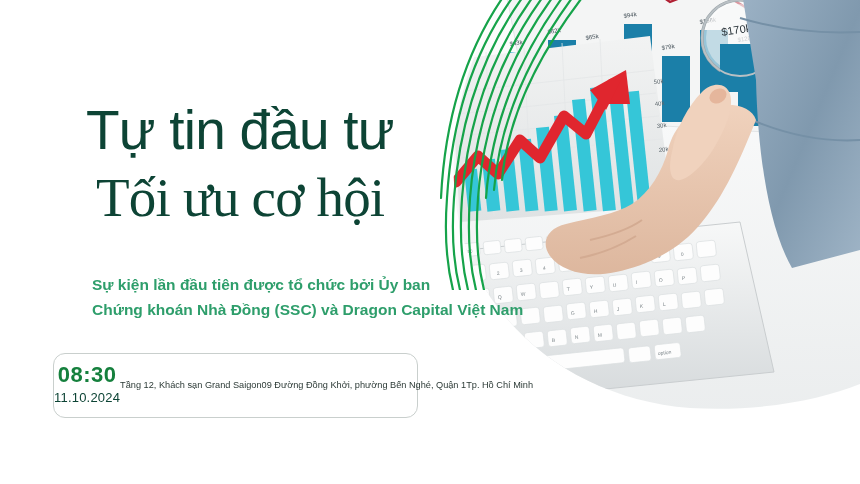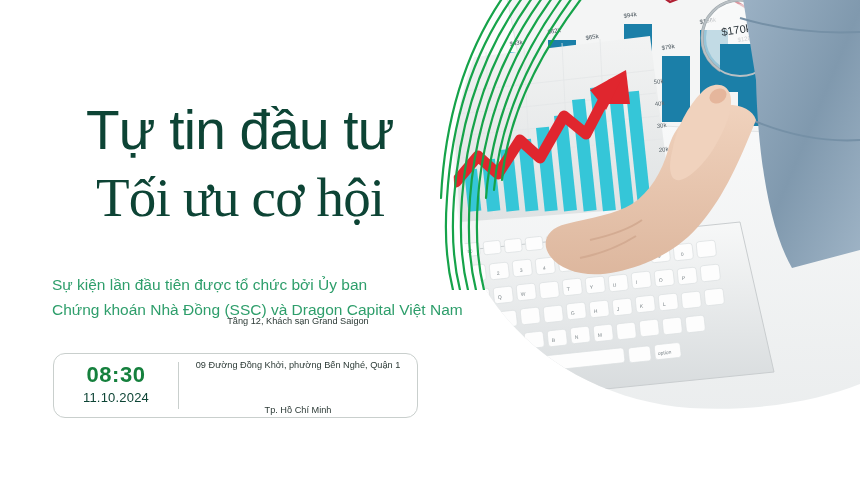--- a/index.html
+++ b/index.html
@@ -41,22 +41,23 @@
 
   #subtitle {
     position: absolute;
     left: 52px; top: 272px;
     width: 420px;
   }
   .subtitle-line {
     color: #2e9e6b;
     font-size: 15.5px;
     line-height: 25px;
-    font-weight: 400;
+    font-weight: 700;
     white-space: nowrap;
+    margin-left: 40px;
   }
 
   
   #info-capsule {
     position: absolute;
     left: 53px; top: 353px;
     width: 365px; height: 65px;
     border: 1px solid #c9cfcd;
     border-radius: 12px;
     background: #ffffff;
@@ -86,24 +87,22 @@
     letter-spacing: 0.2px;
   }
   #capsule-divider {
     width: 1px;
     background: #c9cfcd;
     margin: 8px 0;
   }
   #address-block {
     flex: 1;
     display: flex;
-    flex-direction: column;
     align-items: center;
     justify-content: flex-end;
-    gap: 31px;
   }
   .address-line {
     color: #2c3a36;
     font-size: 9.2px;
     line-height: 13.5px;
     font-weight: 400;
     white-space: nowrap;
   }
 
   

